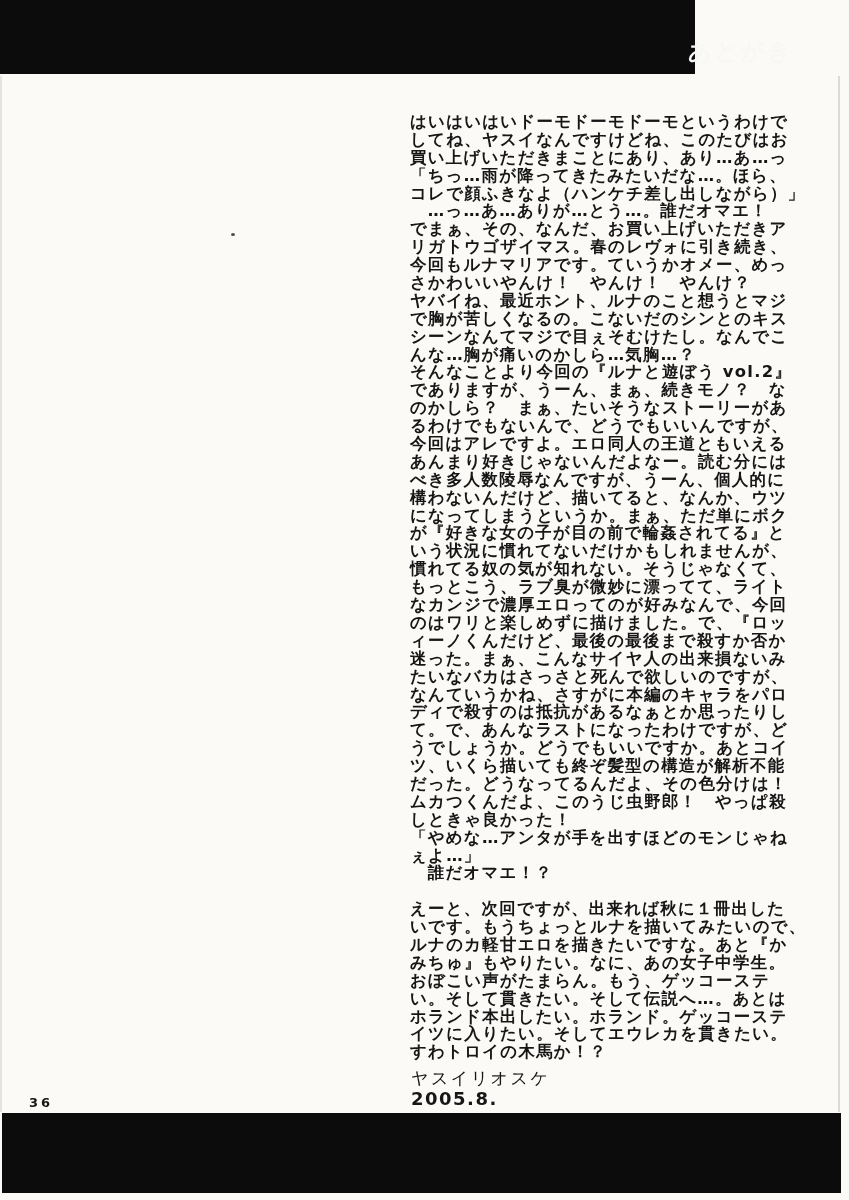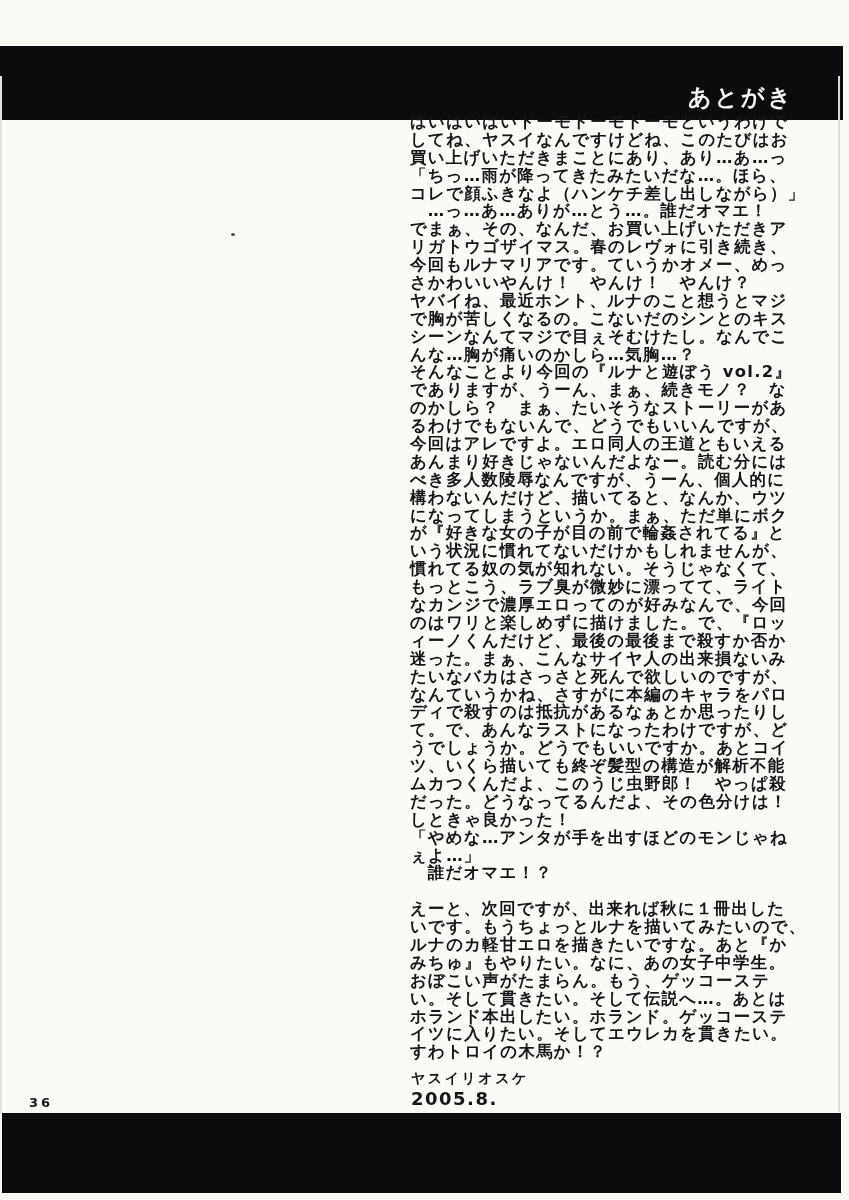--- a/index.html
+++ b/index.html
@@ -10,23 +10,22 @@
   }
   html,body{margin:0;padding:0;}
   body{
     width:849px;height:1200px;position:relative;overflow:hidden;
     background:var(--paper);
     font-family:"DejaVu Sans","Liberation Sans",sans-serif;
   }
   .page{position:absolute;inset:0;}
   
   .top-bar{
-    position:absolute;left:0;top:0;width:843px;height:74px;
+    position:absolute;left:0;top:0;width:695px;height:74px;
     background:var(--bar);
-    margin-top:46px;
   }
   .header-title{
     position:absolute;left:688px;top:36px;
     color:var(--header-ink);font-size:23px;font-weight:700;
     letter-spacing:3px;white-space:pre;
   }
   .bottom-bar{
     position:absolute;left:2px;top:1113px;width:839px;height:80px;
     background:var(--bar);
   }
@@ -39,21 +38,21 @@
   .line{
     height:17.9px;
     font-size:16.4px;line-height:17.9px;
     font-weight:700;letter-spacing:1.3px;
     white-space:pre;
   }
   .signature{
     position:absolute;left:411px;top:1068px;color:var(--ink);
   }
   .signature .sig-name{
-    font-size:14px;font-weight:700;letter-spacing:2.5px;line-height:21px;white-space:pre;
+    font-size:17px;font-weight:400;letter-spacing:2.5px;line-height:21px;white-space:pre;
   }
   .signature .sig-date{
     font-size:18px;font-weight:700;letter-spacing:1.5px;line-height:20px;white-space:pre;
   }
   .page-number{
     position:absolute;left:29px;top:1095px;
     font-size:13px;font-weight:700;letter-spacing:3px;color:var(--ink);
   }
   
   .edge-line-right{
@@ -109,22 +108,22 @@
       <div class="line">なカンジで濃厚エロってのが好みなんで、今回</div>
       <div class="line">のはワリと楽しめずに描けました。で、『ロッ</div>
       <div class="line">ィーノくんだけど、最後の最後まで殺すか否か</div>
       <div class="line">迷った。まぁ、こんなサイヤ人の出来損ないみ</div>
       <div class="line">たいなバカはさっさと死んで欲しいのですが、</div>
       <div class="line">なんていうかね、さすがに本編のキャラをパロ</div>
       <div class="line">ディで殺すのは抵抗があるなぁとか思ったりし</div>
       <div class="line">て。で、あんなラストになったわけですが、ど</div>
       <div class="line">うでしょうか。どうでもいいですか。あとコイ</div>
       <div class="line">ツ、いくら描いても終ぞ髪型の構造が解析不能</div>
+      <div class="line">だった。どうなってるんだよ、その色分けは！</div>
       <div class="line">ムカつくんだよ、このうじ虫野郎！　やっぱ殺</div>
-      <div class="line">だった。どうなってるんだよ、その色分けは！</div>
       <div class="line">しときゃ良かった！</div>
       <div class="line">「やめな…アンタが手を出すほどのモンじゃね</div>
       <div class="line">ぇよ…」</div>
       <div class="line">　誰だオマエ！？</div>
       <div class="line"></div>
       <div class="line">えーと、次回ですが、出来れば秋に１冊出した</div>
       <div class="line">いです。もうちょっとルナを描いてみたいので、</div>
       <div class="line">ルナのカ軽甘エロを描きたいですな。あと『か</div>
       <div class="line">みちゅ』もやりたい。なに、あの女子中学生。</div>
       <div class="line">おぼこい声がたまらん。もう、ゲッコーステ</div>

